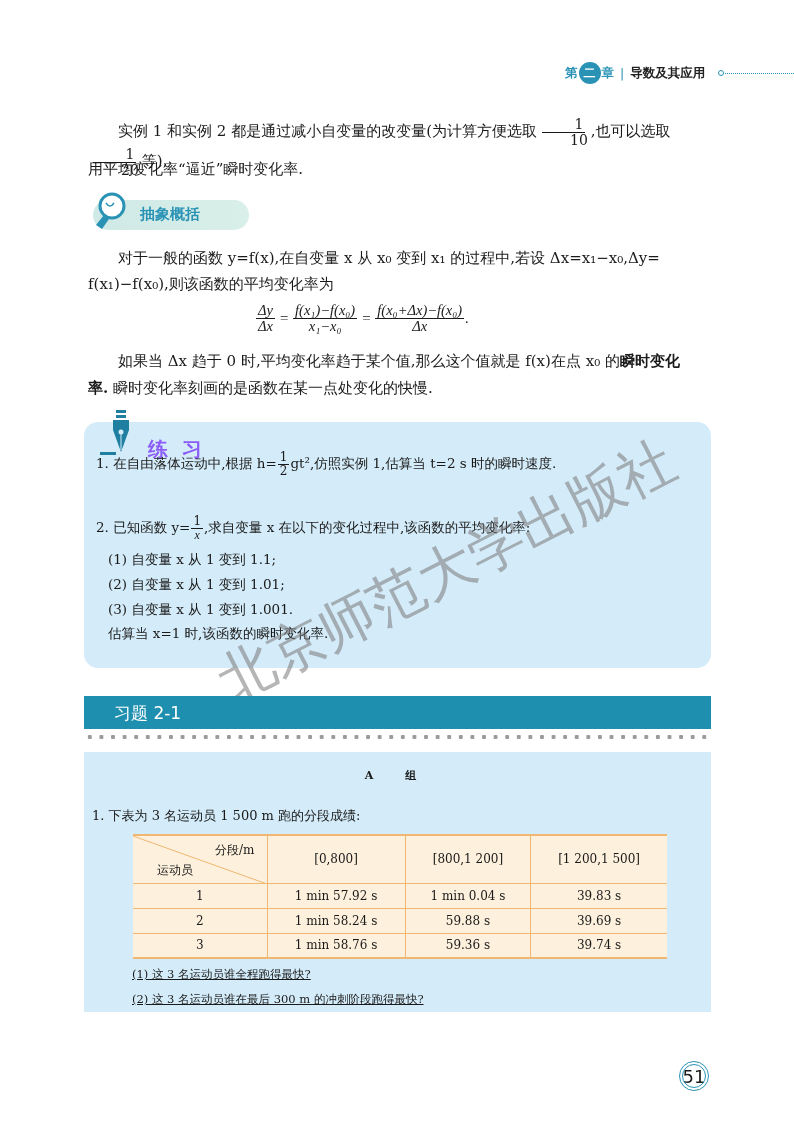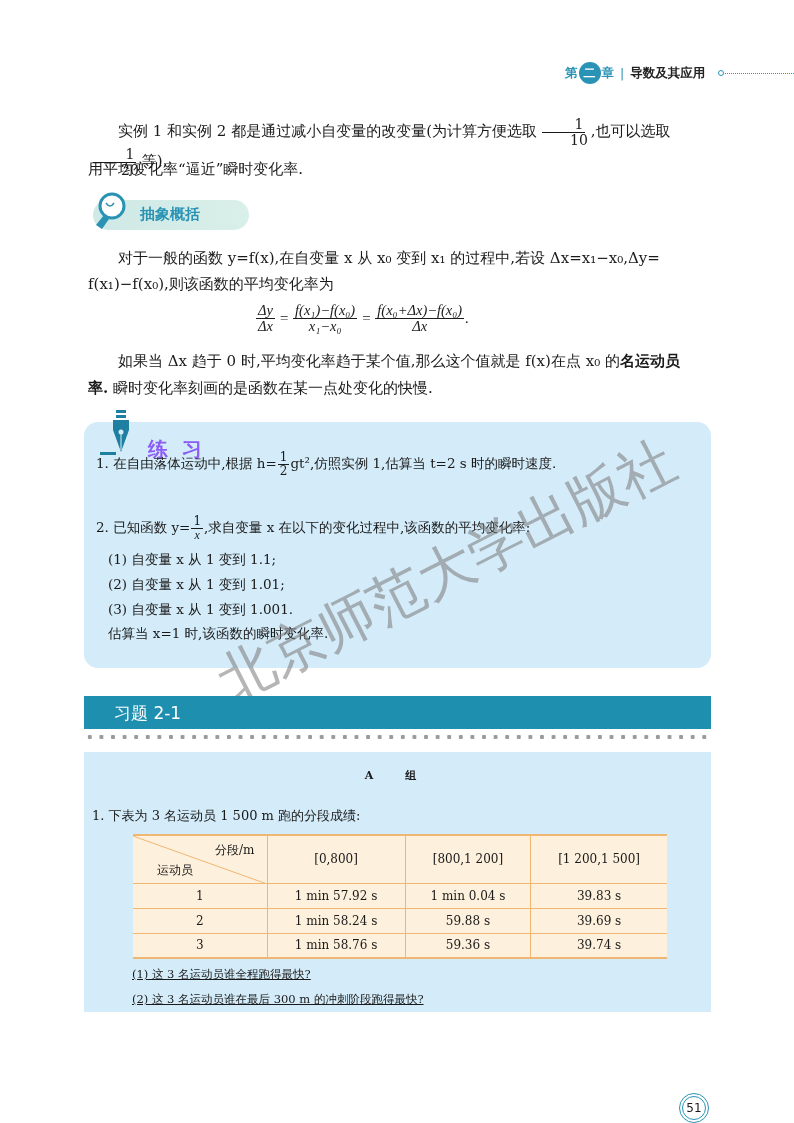--- a/index.html
+++ b/index.html
@@ -54,21 +54,21 @@
   .table tr:last-child td { border-bottom:2px solid #f0b772; }
   .table td:first-child { border-left:none; }
   .table td:last-child { border-right:none; }
   .diag { position:relative; width:134px; }
   .diag svg { position:absolute; left:0; top:0; }
   .diag .top-lbl { position:absolute; right:12px; top:6px; }
   .diag .bot-lbl { position:absolute; left:24px; bottom:4px; }
 
   .sub-q { position:absolute; left:48px; font-size:11.5px;text-decoration:underline; }
 
-  .page-num { position:absolute; left:679px; top:1061px; width:30px; height:30px; border:1.5px solid #2a93b5; border-radius:50%; display:flex; align-items:center; justify-content:center; font-family:"DejaVu Sans","Liberation Sans",sans-serif; font-size:12px;margin-top:32px; }
+  .page-num { position:absolute; left:679px; top:1061px; width:30px; height:30px; border:1.5px solid #2a93b5; border-radius:50%; display:flex; align-items:center; justify-content:center; font-family:"DejaVu Sans","Liberation Sans",sans-serif; font-size:18px; }
   .page-num::before { content:""; position:absolute; inset:2px; border:1px solid #2a93b5; border-radius:50%; }
 </style>
 </head>
 <body>
 
 <div class="chapter-header">
   <span class="ch-pre">第</span>
   <span class="ch-num">二</span>
   <span class="ch-post">章</span>
   <span class="ch-sep">|</span>
@@ -111,21 +111,21 @@
     </span>
   <span class="eq">=</span>
   <span class="frac">
       <span class="num">f(x₀+Δx)−f(x₀)</span>
       <span class="den">Δx</span>
     </span>
   <span>.</span>
 </div>
 
 <div class="para" style="top:349px; text-indent:30px;">
-  <span>如果当 Δx 趋于 0 时,平均变化率趋于某个值,那么这个值就是 f(x)在点 x₀ 的</span><span class="bold">名运动员</span>
+  <span>如果当 Δx 趋于 0 时,平均变化率趋于某个值,那么这个值就是 f(x)在点 x₀ 的</span><span class="bold">瞬时变化</span>
 </div>
 <div class="para" style="top:376px;">
   <span class="bold">率.</span><span> 瞬时变化率刻画的是函数在某一点处变化的快慢.</span>
 </div>
 
 <div class="practice-box"></div>
 <svg class="pen-icon" viewBox="0 0 36 50">
   <rect x="16" y="0" width="10" height="3" fill="#1f7fa0"></rect>
   <rect x="16" y="5" width="10" height="3" fill="#1f7fa0"></rect>
   <path d="M13 10 L29 10 L29 20 L21 42 L13 20 Z" fill="#1f7fa0"></path>

